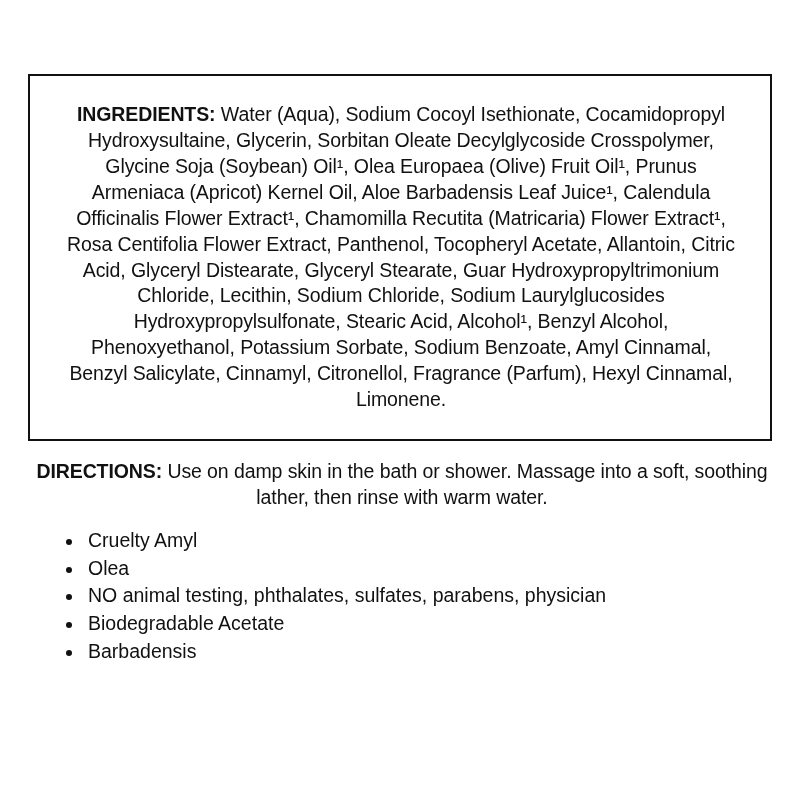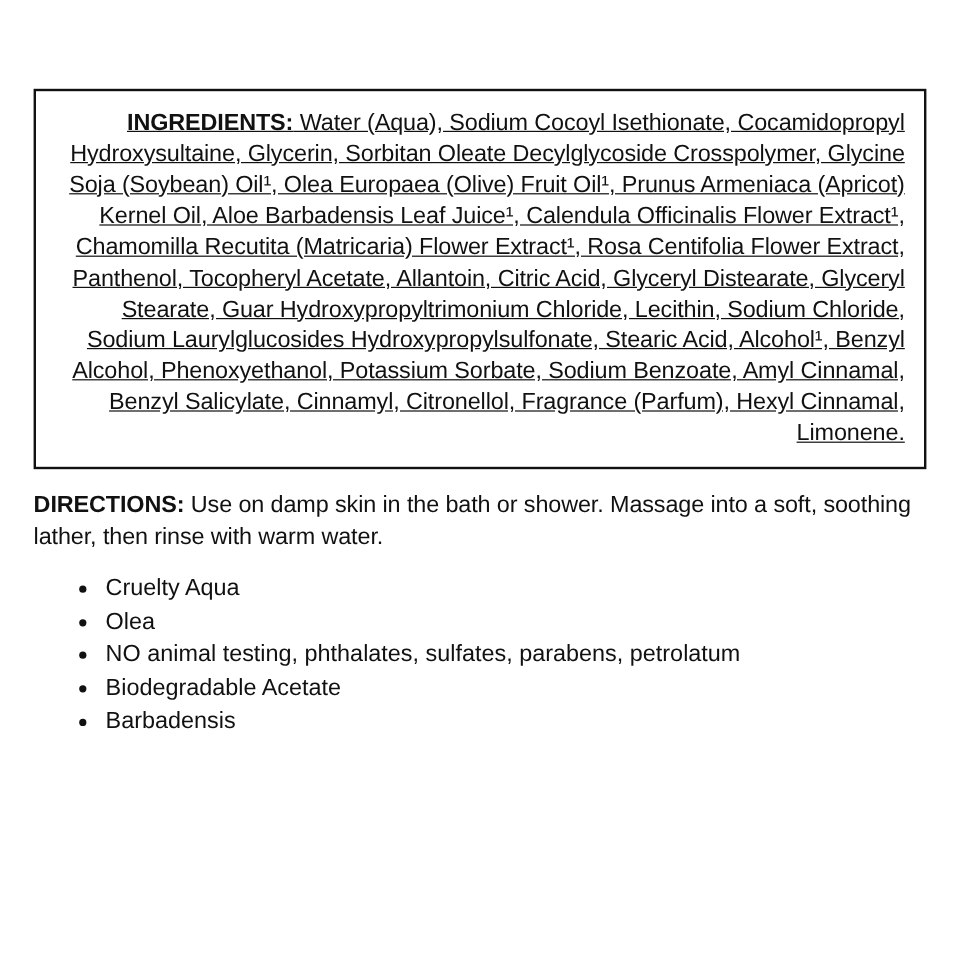--- a/index.html
+++ b/index.html
@@ -25,28 +25,28 @@
     border: 2px solid #111111;
     box-sizing: border-box;
     padding: 14px 16px 14px 18px;
     width: 744px;
   }
   .body-text {
     font-size: 19.5px;
     line-height: 1.33;
     letter-spacing: -0.1px;
     color: #111111;
+    text-align: center;
   }
   .lead {
     font-weight: bold;
   }
   .ingredients-text {
-    margin: 0;
-    text-align: right;
-    text-decoration: underline;
+    margin: 12px;
+    text-align: center;
   }
   .certified {
     margin: 0;
     font-weight: bold;
     font-size: 19.5px;
     line-height: 1.33;
   }
   .section {
     margin-top: 18px;
     width: 748px;
@@ -77,20 +77,20 @@
   <div class="ingredients-box">
     <p class="ingredients-text body-text"><span class="lead">INGREDIENTS:</span><span> Water (Aqua), Sodium Cocoyl Isethionate, Cocamidopropyl Hydroxysultaine, Glycerin, Sorbitan Oleate Decylglycoside Crosspolymer, Glycine Soja (Soybean) Oil¹, Olea Europaea (Olive) Fruit Oil¹, Prunus Armeniaca (Apricot) Kernel Oil, Aloe Barbadensis Leaf Juice¹, Calendula Officinalis Flower Extract¹, Chamomilla Recutita (Matricaria) Flower Extract¹, Rosa Centifolia Flower Extract, Panthenol, Tocopheryl Acetate, Allantoin, Citric Acid, Glyceryl Distearate, Glyceryl Stearate, Guar Hydroxypropyltrimonium Chloride, Lecithin, Sodium Chloride, Sodium Laurylglucosides Hydroxypropylsulfonate, Stearic Acid, Alcohol¹, Benzyl Alcohol, Phenoxyethanol, Potassium Sorbate, Sodium Benzoate, Amyl Cinnamal, Benzyl Salicylate, Cinnamyl, Citronellol, Fragrance (Parfum), Hexyl Cinnamal, Limonene.</span></p>
   </div>
 
   <div class="section">
     <p class="body-text"><span class="lead">DIRECTIONS:</span><span> Use on damp skin in the bath or shower. Massage into a soft, soothing lather, then rinse with warm water.</span></p>
   </div>
 
 
   <ul class="bullets">
-    <li>Cruelty Aqua</li>
+    <li>Cruelty Amyl</li>
     <li>Olea</li>
-    <li>NO animal testing, phthalates, sulfates, parabens, petrolatum</li>
+    <li>NO animal testing, phthalates, sulfates, parabens, physician</li>
     <li>Biodegradable Acetate</li>
     <li>Barbadensis</li>
   </ul>
 
 </div>
 
 </body></html>

